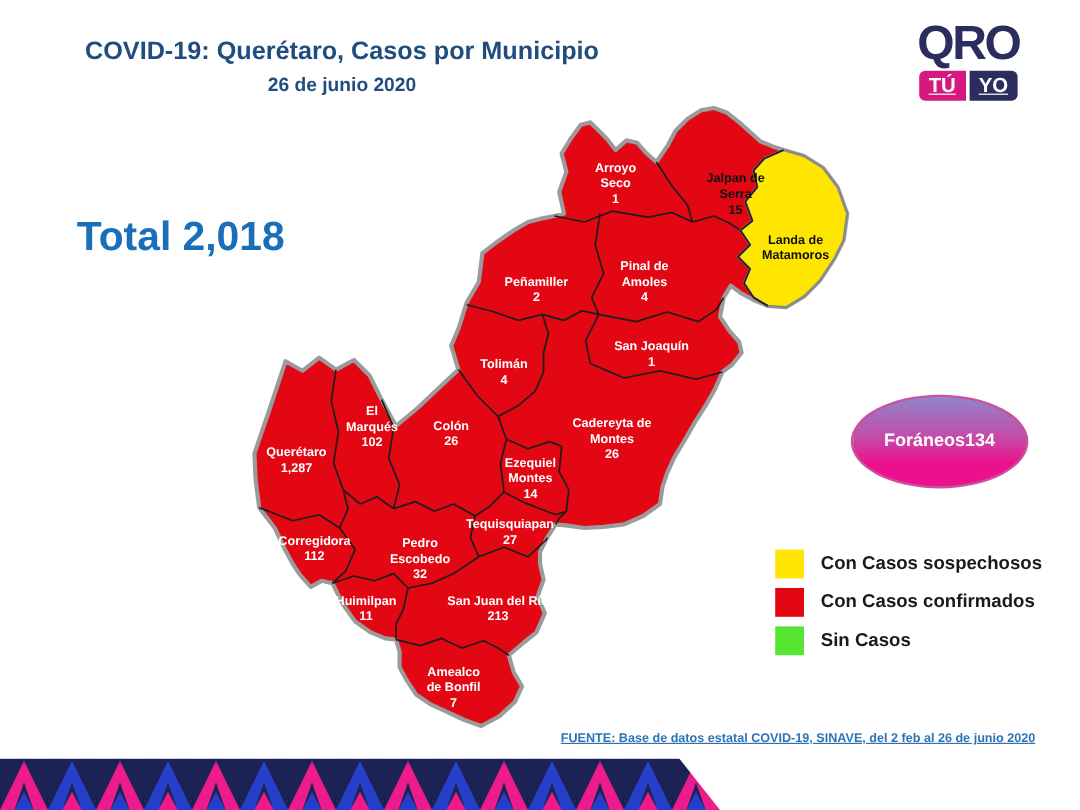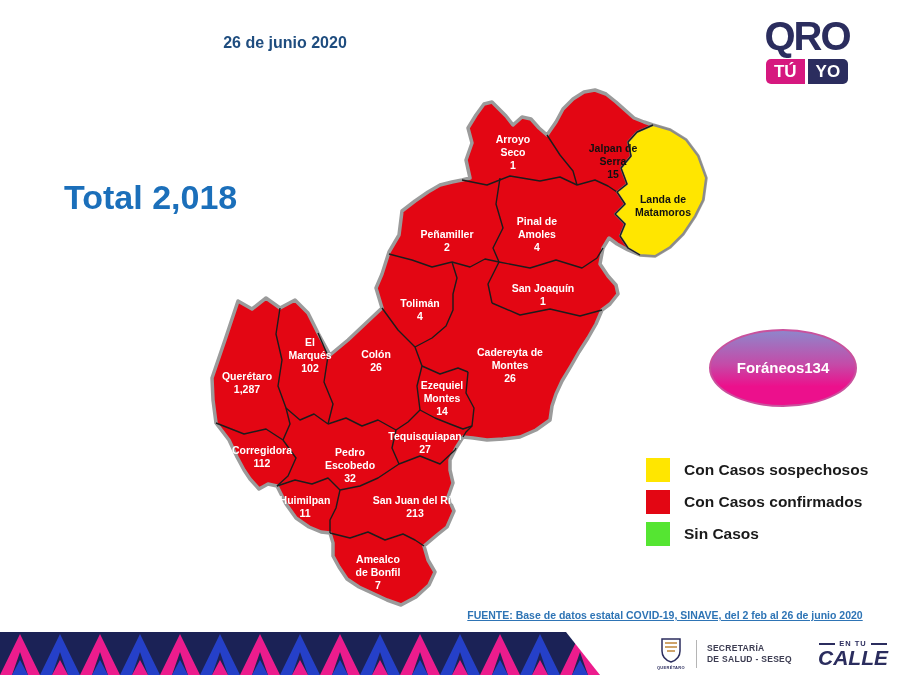--- a/index.html
+++ b/index.html
@@ -8,21 +8,21 @@
          font-family:"Liberation Sans",sans-serif;}
   
   .title-block{position:absolute;left:45px;top:28px;width:480px;text-align:center;
                color:#1f4d7f;font-weight:bold;line-height:29px;}
   .title-line1{font-size:21px;}
   .title-line2{font-size:16px;}
   
   .qro-logo{position:absolute;right:28px;top:14px;width:130px;text-align:center;}
   .qro-word{font-size:40px;font-weight:900;color:#2b2d5e;letter-spacing:-2px;line-height:44px;}
   .qro-boxes{display:flex;justify-content:center;gap:3px;margin-top:1px;}
-  .qro-box{font-size:17px;font-weight:900;color:#fff;padding:2px 8px;line-height:21px;}
+  .qro-box{font-size:17px;font-weight:900;color:#fff;padding:2px 8px;line-height:21px;text-decoration:underline;}
   .qro-tu{background:#d6187f;border-radius:5px 0 0 5px;}
   .qro-yo{background:#2b2d5e;border-radius:0 5px 5px 0;}
   
   .total{position:absolute;left:64px;top:178px;font-size:34px;font-weight:bold;color:#1b6fba;text-align:right;}
   
   #map{position:absolute;left:200px;top:88px;}
   #map .muni-line{fill:none;stroke:#1c1c1c;stroke-width:1.4;stroke-linejoin:round;}
   #map text{font-family:"Liberation Sans",sans-serif;font-size:10.5px;font-weight:bold;text-anchor:middle;}
   
   .foraneos{position:absolute;left:709px;top:329px;width:148px;height:78px;border-radius:50%;
@@ -49,20 +49,21 @@
             font-size:7.5px;font-weight:bold;letter-spacing:1px;}
   .entu-top:before,.entu-top:after{content:"";display:block;width:16px;height:2px;background:#2b2d5e;}
   .calle-word{font-size:21px;font-weight:900;letter-spacing:0;line-height:20px;font-style:italic;}
 </style>
 </head>
 <body>
 
 <div id="slide">
 
   <div class="title-block">
+    <div class="title-line1">COVID-19: Querétaro, Casos por Municipio</div>
     <div class="title-line2">26 de junio 2020</div>
   </div>
 
   <div class="qro-logo">
     <div class="qro-word">QRO</div>
     <div class="qro-boxes">
       <span class="qro-box qro-tu">TÚ</span>
       <span class="qro-box qro-yo">YO</span>
     </div>
   </div>
@@ -165,33 +166,15 @@
         <pattern id="zz" width="80" height="43" patternUnits="userSpaceOnUse">
           <rect width="80" height="43" fill="#1b2256"></rect>
           <path d="M0,43 L20,2 40,43 28,43 20,20 12,43 Z" fill="#ec1c8d"></path>
           <path d="M40,43 L60,2 80,43 68,43 60,20 52,43 Z" fill="#2540c8"></path>
           <path d="M12,43 L20,28 28,43 Z" fill="#2540c8"></path>
           <path d="M52,43 L60,28 68,43 Z" fill="#ec1c8d"></path>
         </pattern>
       </defs>
       <polygon points="0,0 566,0 600,43 0,43" fill="url(#zz)"></polygon>
     </svg>
-    <div class="footer-logos">
-      <div class="crest">
-        <svg width="22" height="26" viewBox="0 0 22 26" aria-hidden="true">
-          <path d="M2,2 H20 V14 Q20,22 11,25 Q2,22 2,14 Z" fill="#ffffff" stroke="#2b2d5e" stroke-width="1.5"></path>
-          <path d="M5,6 H17 M5,10 H17 M7,14 H15" stroke="#c0873a" stroke-width="1.6" fill="none"></path>
-        </svg>
-        <div class="crest-caption">QUERÉTARO</div>
-      </div>
-      <div class="footer-divider"></div>
-      <div class="sec-text">
-        <div>SECRETARÍA</div>
-        <div>DE SALUD - SESEQ</div>
-      </div>
-      <div class="entu-calle">
-        <div class="entu-top">EN TU</div>
-        <div class="calle-word">CALLE</div>
-      </div>
-    </div>
   </div>
 
 </div>
 
 </body></html>

